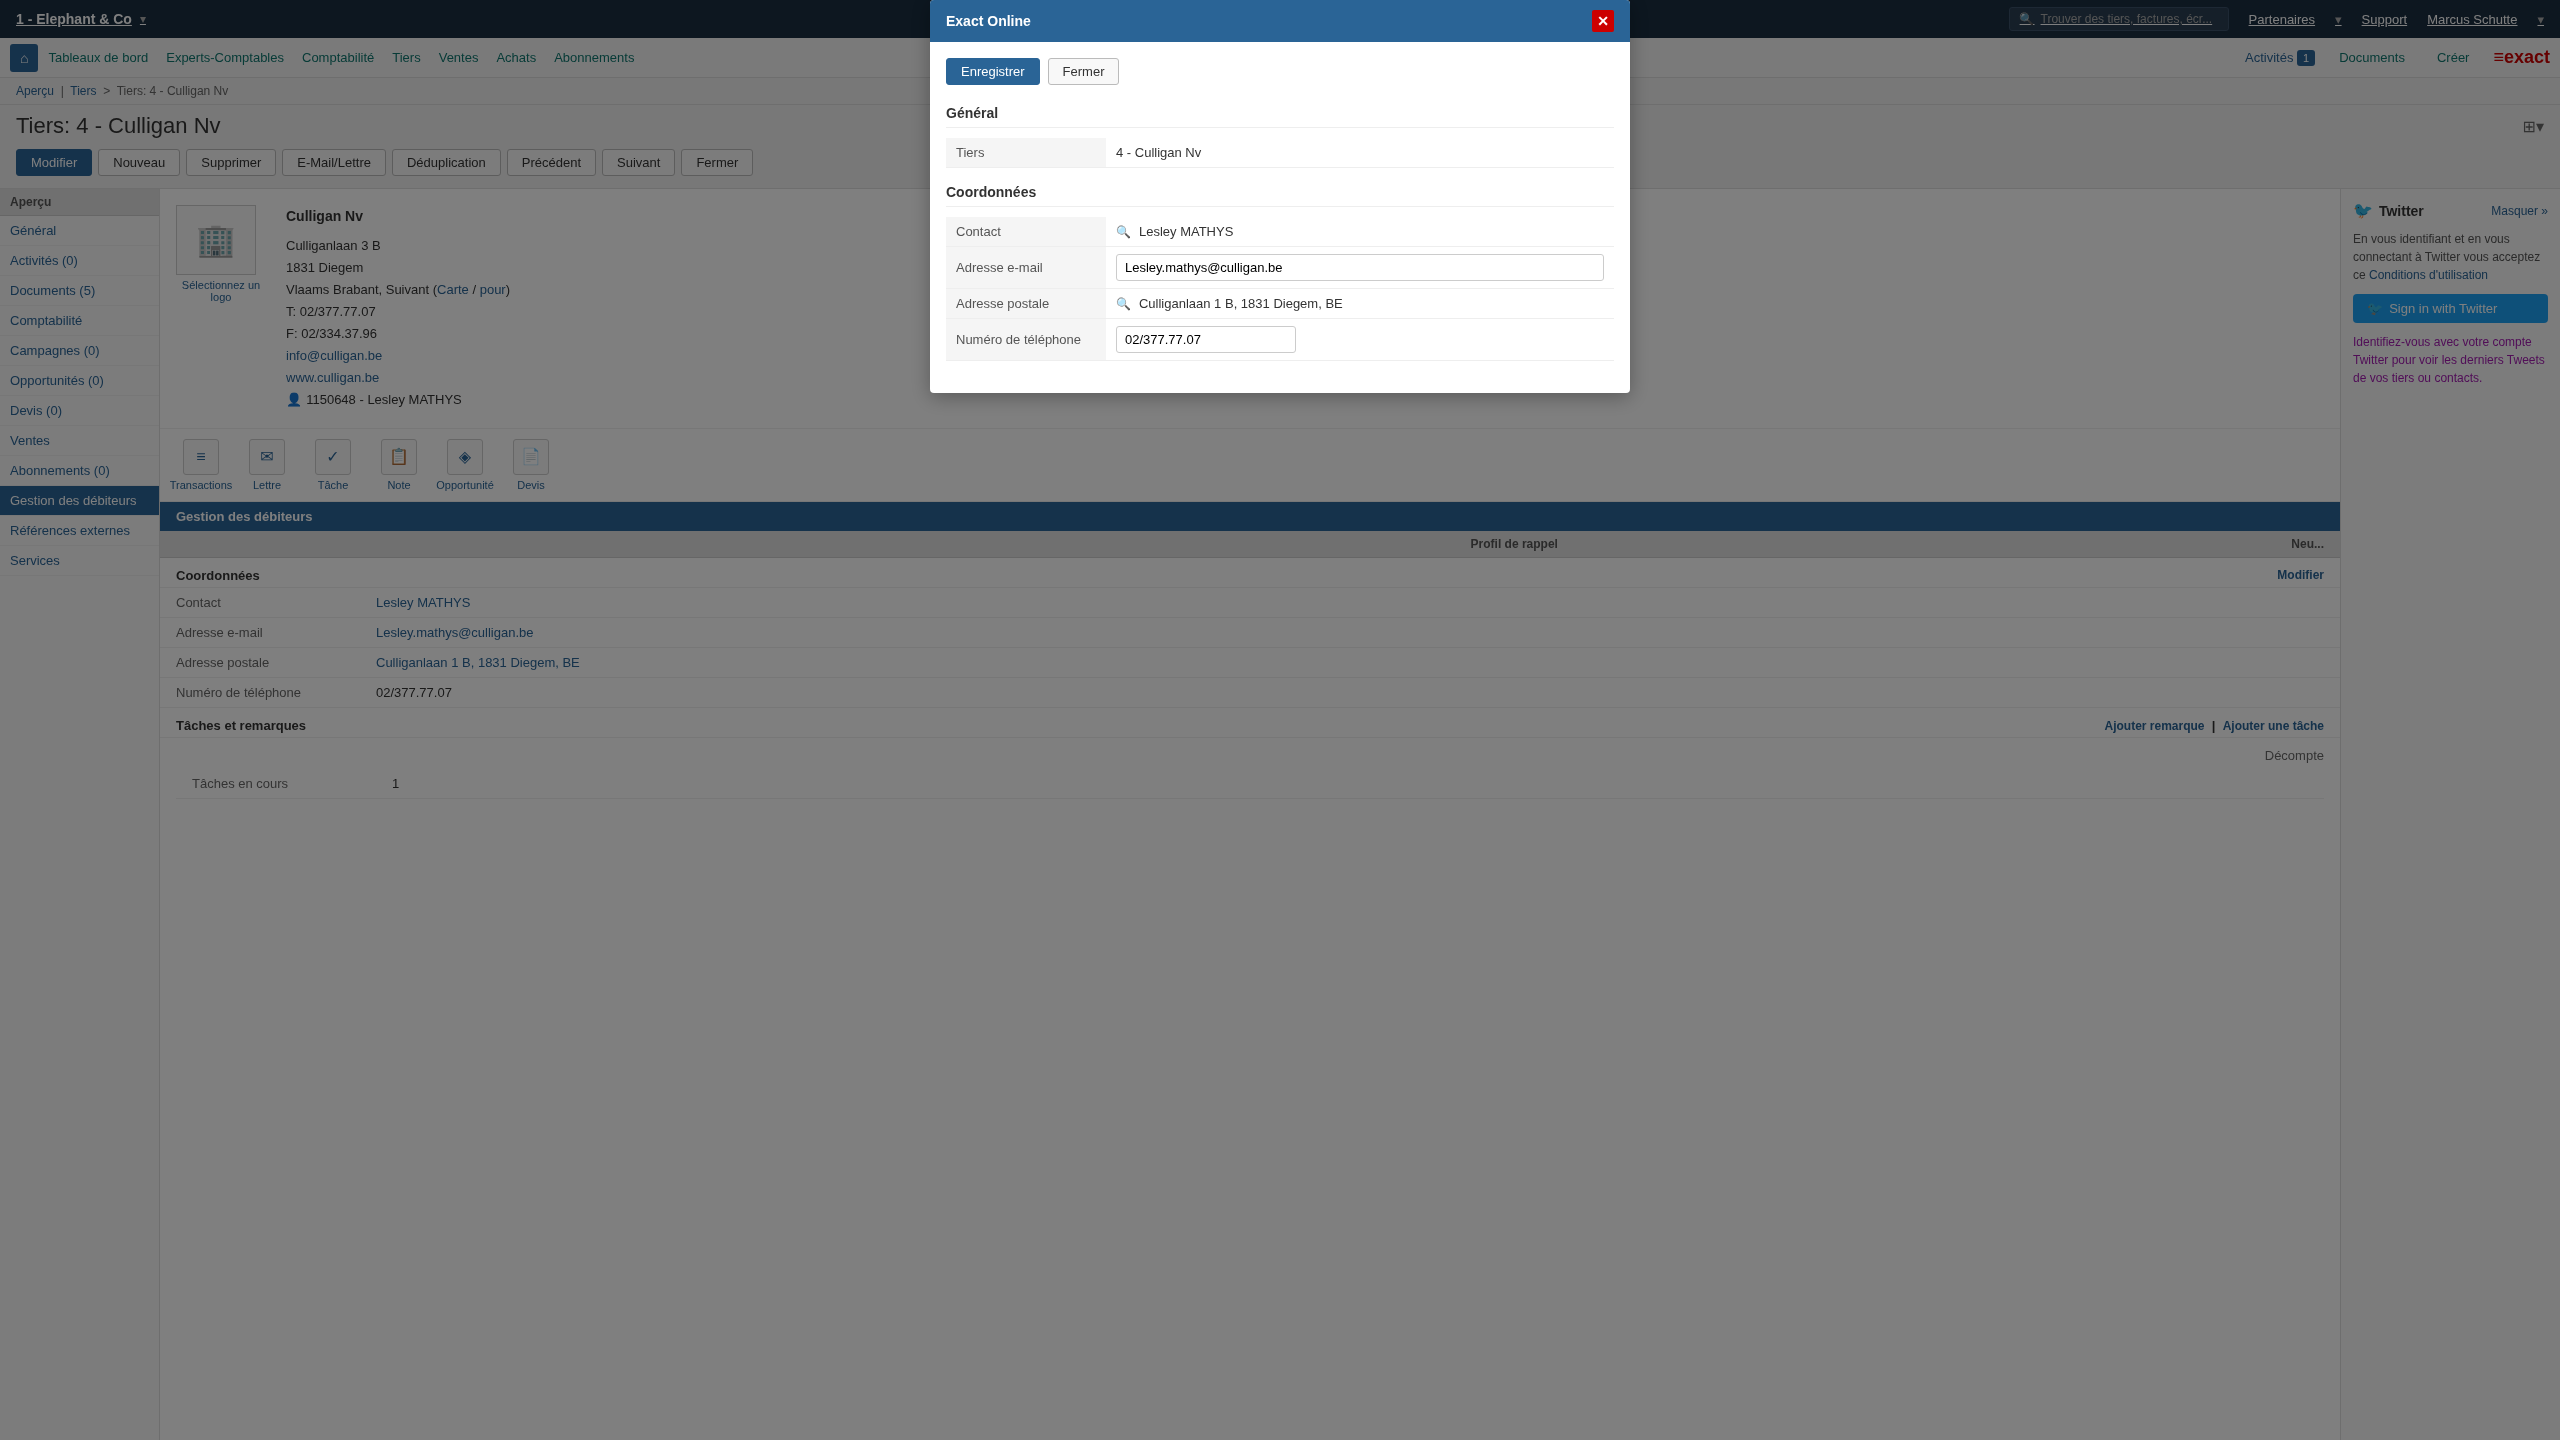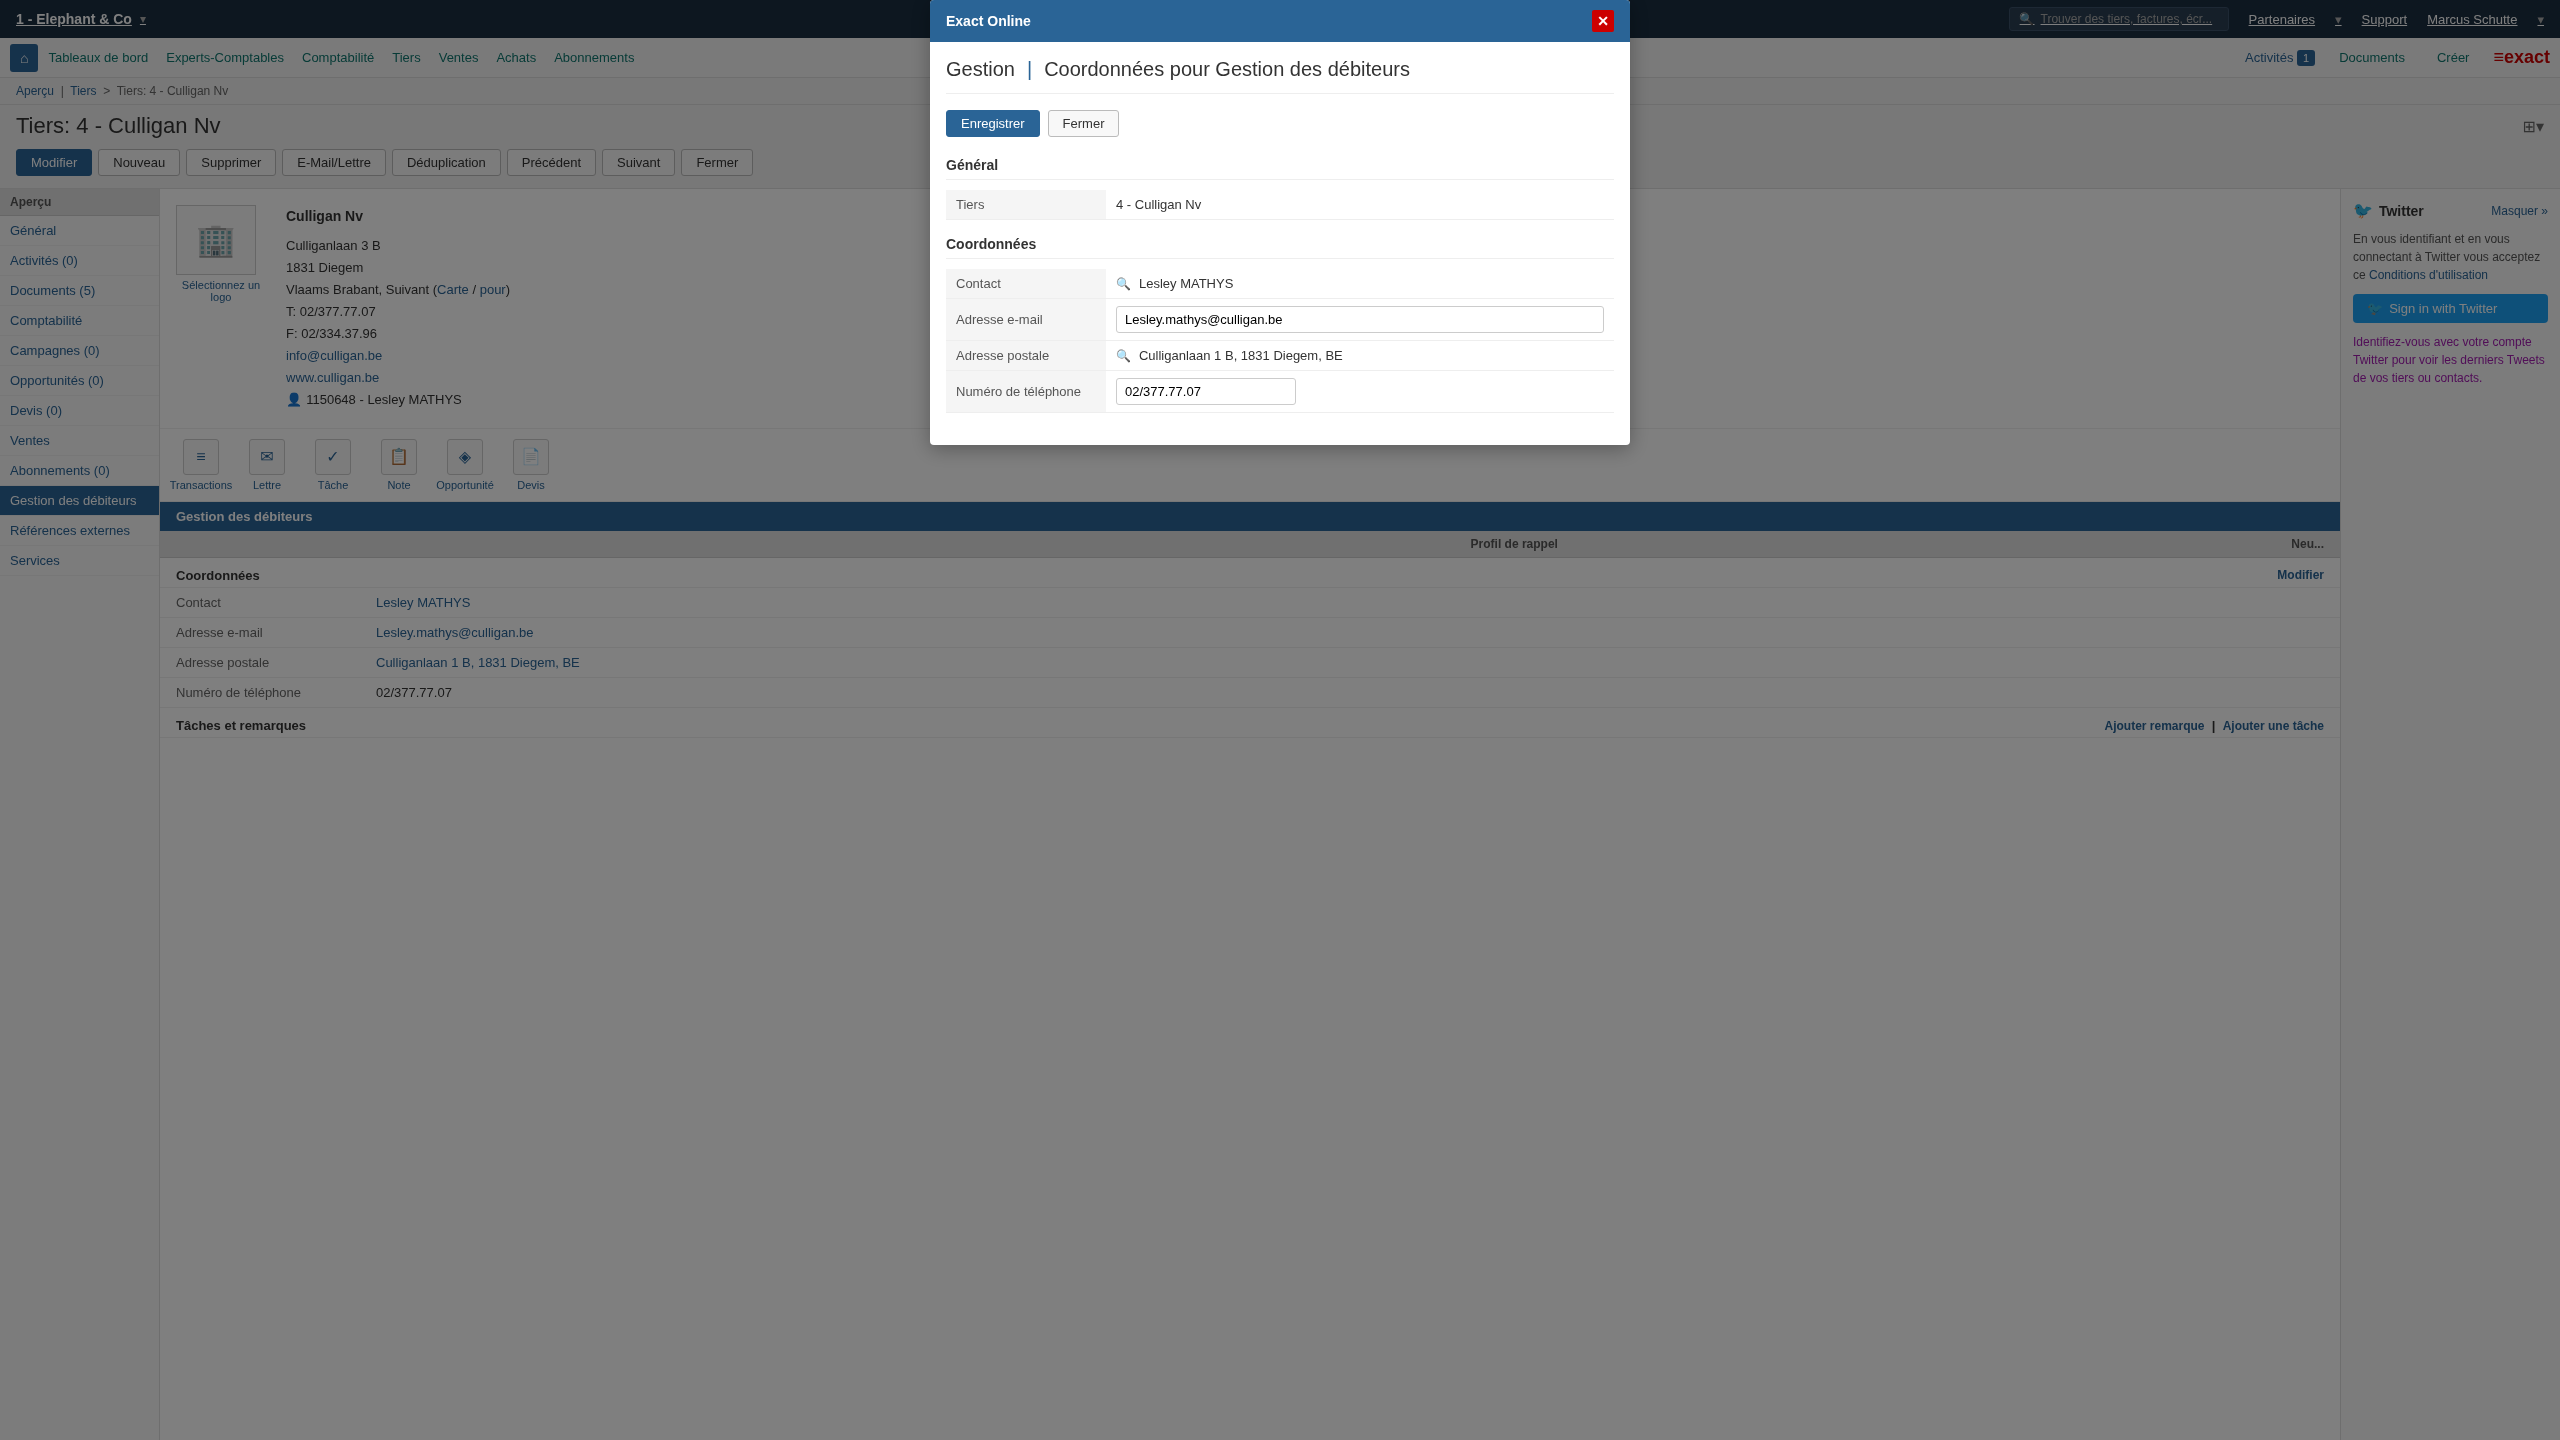--- a/index.html
+++ b/index.html
@@ -550,20 +550,33 @@
     </table>
 
     <div class="sub-section-title">
       <span>Tâches et remarques</span>
       <span>
         <a>Ajouter remarque</a>
         &nbsp;|&nbsp;
         <a>Ajouter une tâche</a>
       </span>
     </div>
+    <div class="tasks-section">
+      <div style="display:flex; justify-content:flex-end; margin-bottom:6px;">
+        <span style="font-size:13px; color:#666;">Décompte</span>
+      </div>
+      <table class="data-table">
+        <tbody>
+          <tr>
+            <td>Tâches en cours</td>
+            <td>1</td>
+          </tr>
+        </tbody>
+      </table>
+    </div>
 
   </div>
 
   <div class="right-sidebar">
     <div class="twitter-header">
       <div class="twitter-title">
         <span class="twitter-bird">🐦</span>
         <span>Twitter</span>
       </div>
       <a class="masquer-link">Masquer »</a>
@@ -581,25 +594,20 @@
 
 </div>
 
 <div class="modal-overlay">
   <div class="modal">
     <div class="modal-header">
       <span>Exact Online</span>
       <button class="modal-close-btn">✕</button>
     </div>
     <div class="modal-body">
-      <div class="modal-title-text">
-        <span>Gestion</span>
-        <span class="modal-title-divider" style="color:#2a6496; margin:0 6px;">|</span>
-        <span>Coordonnées pour Gestion des débiteurs</span>
-      </div>
       <div class="modal-btn-row">
         <button class="btn btn-primary">Enregistrer</button>
         <button class="btn">Fermer</button>
       </div>
 
       <div class="modal-section-title">Général</div>
       <table class="modal-form-table">
         <tbody>
           <tr>
             <td>Tiers</td>

